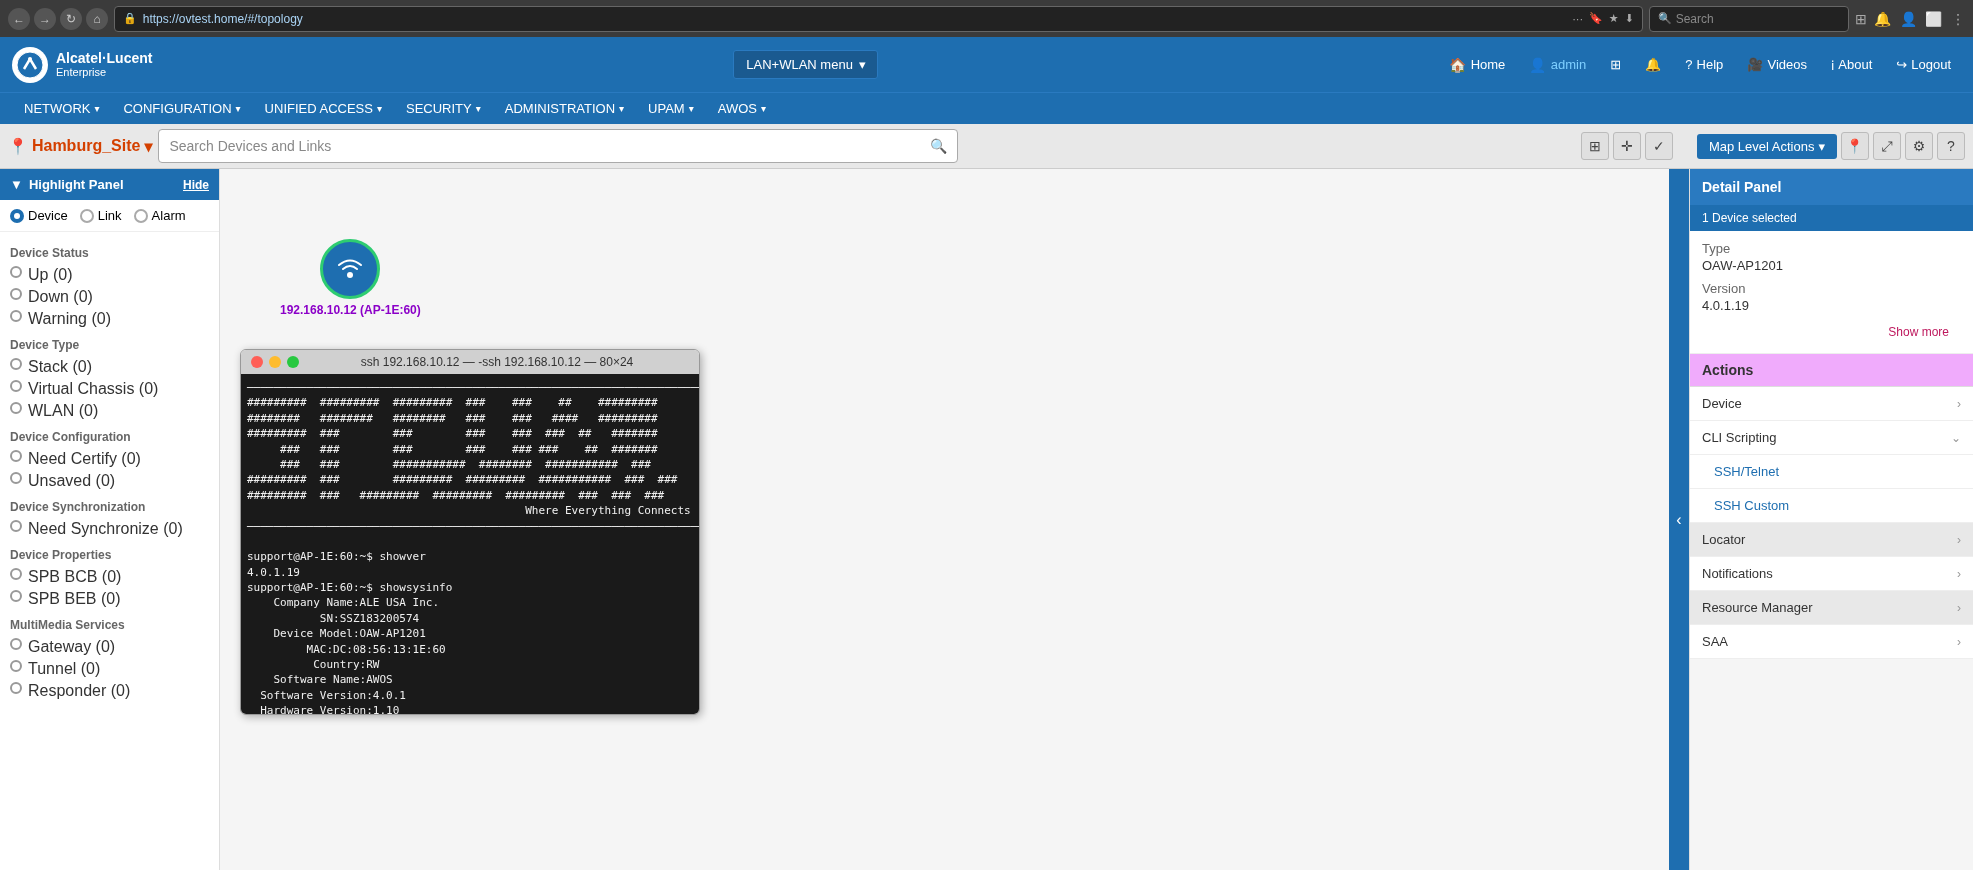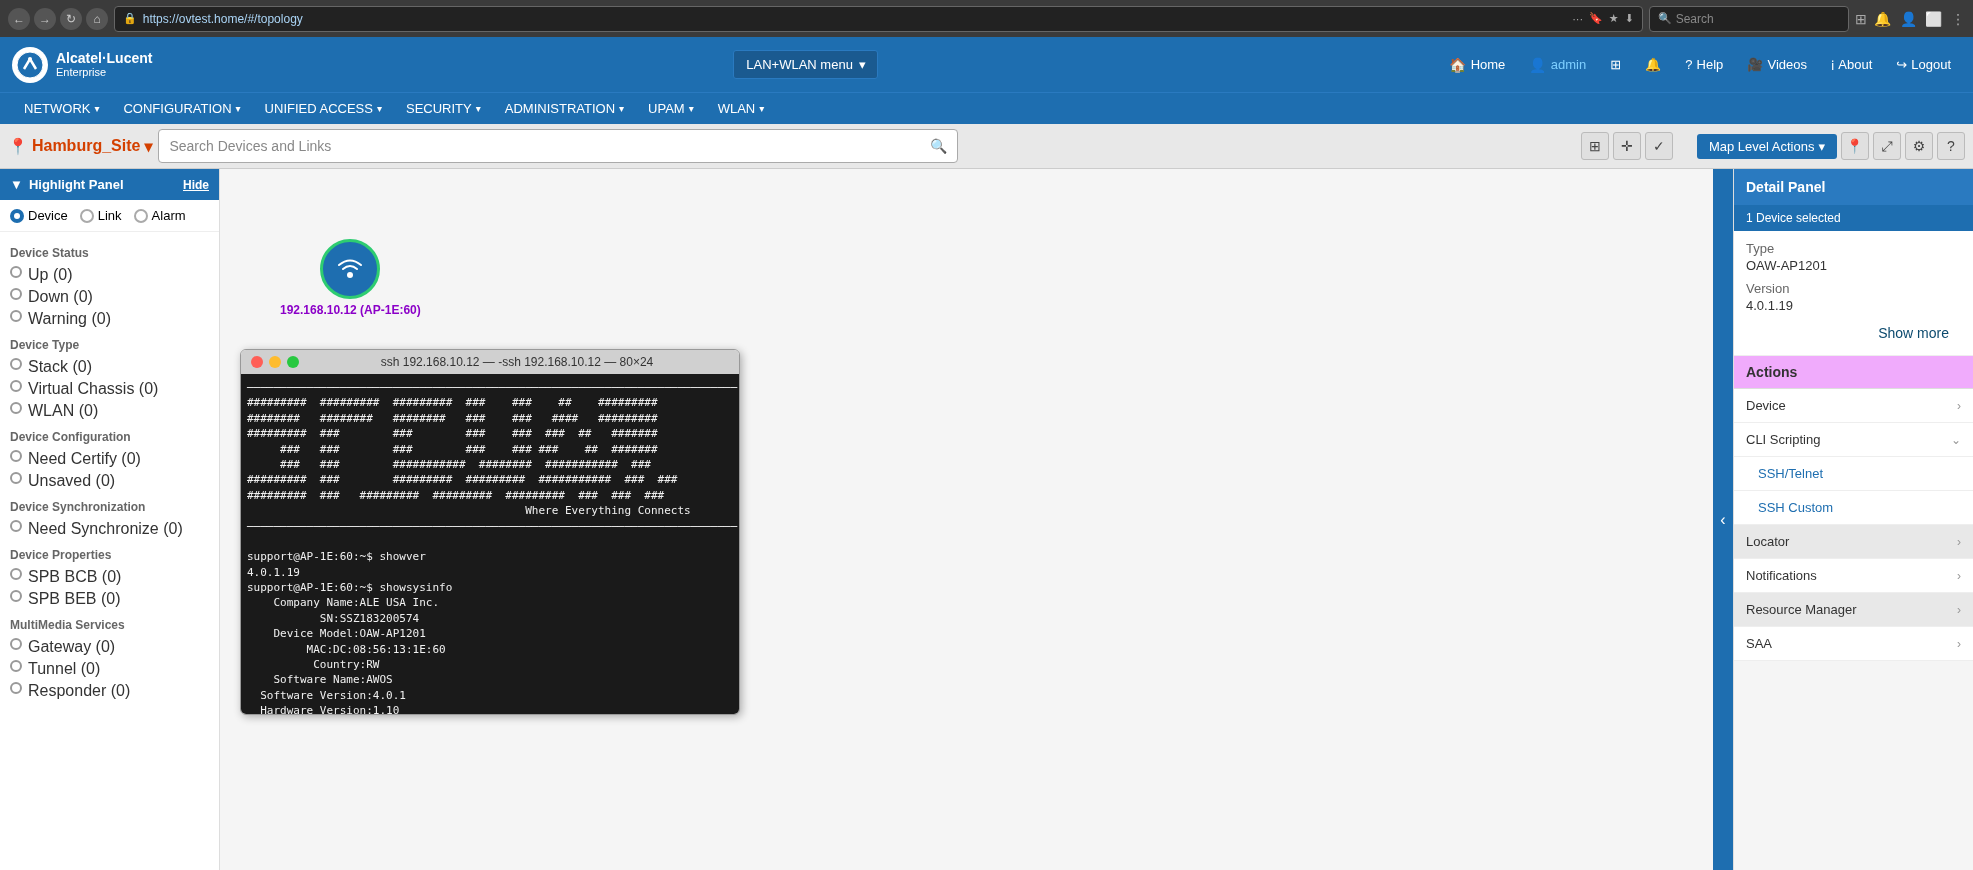--- a/index.html
+++ b/index.html
@@ -207,21 +207,21 @@
       justify-content: center;
       cursor: pointer;
     }
     .device-label { color: #8b00c8; font-size: 12px; font-weight: bold; cursor: pointer; }
 
     
     .terminal-window {
       position: absolute;
       top: 180px;
       left: 20px;
-      width: 500px;
+      width: 460px;
       background: white;
       border: 1px solid #999;
       border-radius: 6px;
       overflow: hidden;
       box-shadow: 2px 2px 8px rgba(0,0,0,0.3);
     }
     .terminal-titlebar {
       background: #d0d0d0;
       padding: 5px 10px;
       display: flex;
@@ -240,21 +240,21 @@
       font-size: 11px;
       padding: 6px;
       height: 340px;
       overflow-y: auto;
       white-space: pre;
       line-height: 1.4;
     }
 
     
     .right-panel {
-      width: 240px;
+      width: 284px;
       background: #f5f5f5;
       border-left: 1px solid #ddd;
       display: flex;
       flex-direction: column;
       flex-shrink: 0;
     }
     .right-panel-toggle {
       background: #1e6eb0;
       color: white;
       width: 20px;
@@ -275,21 +275,21 @@
     }
     .device-selected-bar {
       background: #1e6eb0;
       color: white;
       padding: 6px 12px;
       font-size: 12px;
     }
     .detail-info { padding: 10px 12px; background: white; border-bottom: 1px solid #eee; }
     .detail-label { font-size: 13px; color: #666; margin-bottom: 2px; }
     .detail-value { font-size: 13px; color: #333; margin-bottom: 8px; }
-    .show-more { color: #0c4a6e; font-size: 14px; cursor: pointer; padding: 4px 12px; display: block; text-align: right; }
+    .show-more { color: #be185d; font-size: 12px; cursor: pointer; padding: 4px 12px; display: block; text-align: right; }
     .actions-header { padding: 8px 12px; font-size: 14px; font-weight: bold; color: #333; background: #f0abfc; border-bottom: 1px solid #ddd; }
     .action-row {
       display: flex;
       align-items: center;
       justify-content: space-between;
       padding: 9px 12px;
       border-bottom: 1px solid #eee;
       cursor: pointer;
       background: white;
       font-size: 13px;
@@ -406,21 +406,21 @@
   </div>
   <div class="menu-item">
     <span>ADMINISTRATION</span>
     <span class="caret">▾</span>
   </div>
   <div class="menu-item">
     <span>UPAM</span>
     <span class="caret">▾</span>
   </div>
   <div class="menu-item">
-    <span>WLAN</span>
+    <span>AWOS</span>
     <span class="caret">▾</span>
   </div>
 </div>
 
 <div class="toolbar">
   <div class="location-label">
     <span>📍</span>
     <span>Hamburg_Site</span>
     <span>▾</span>
   </div>

